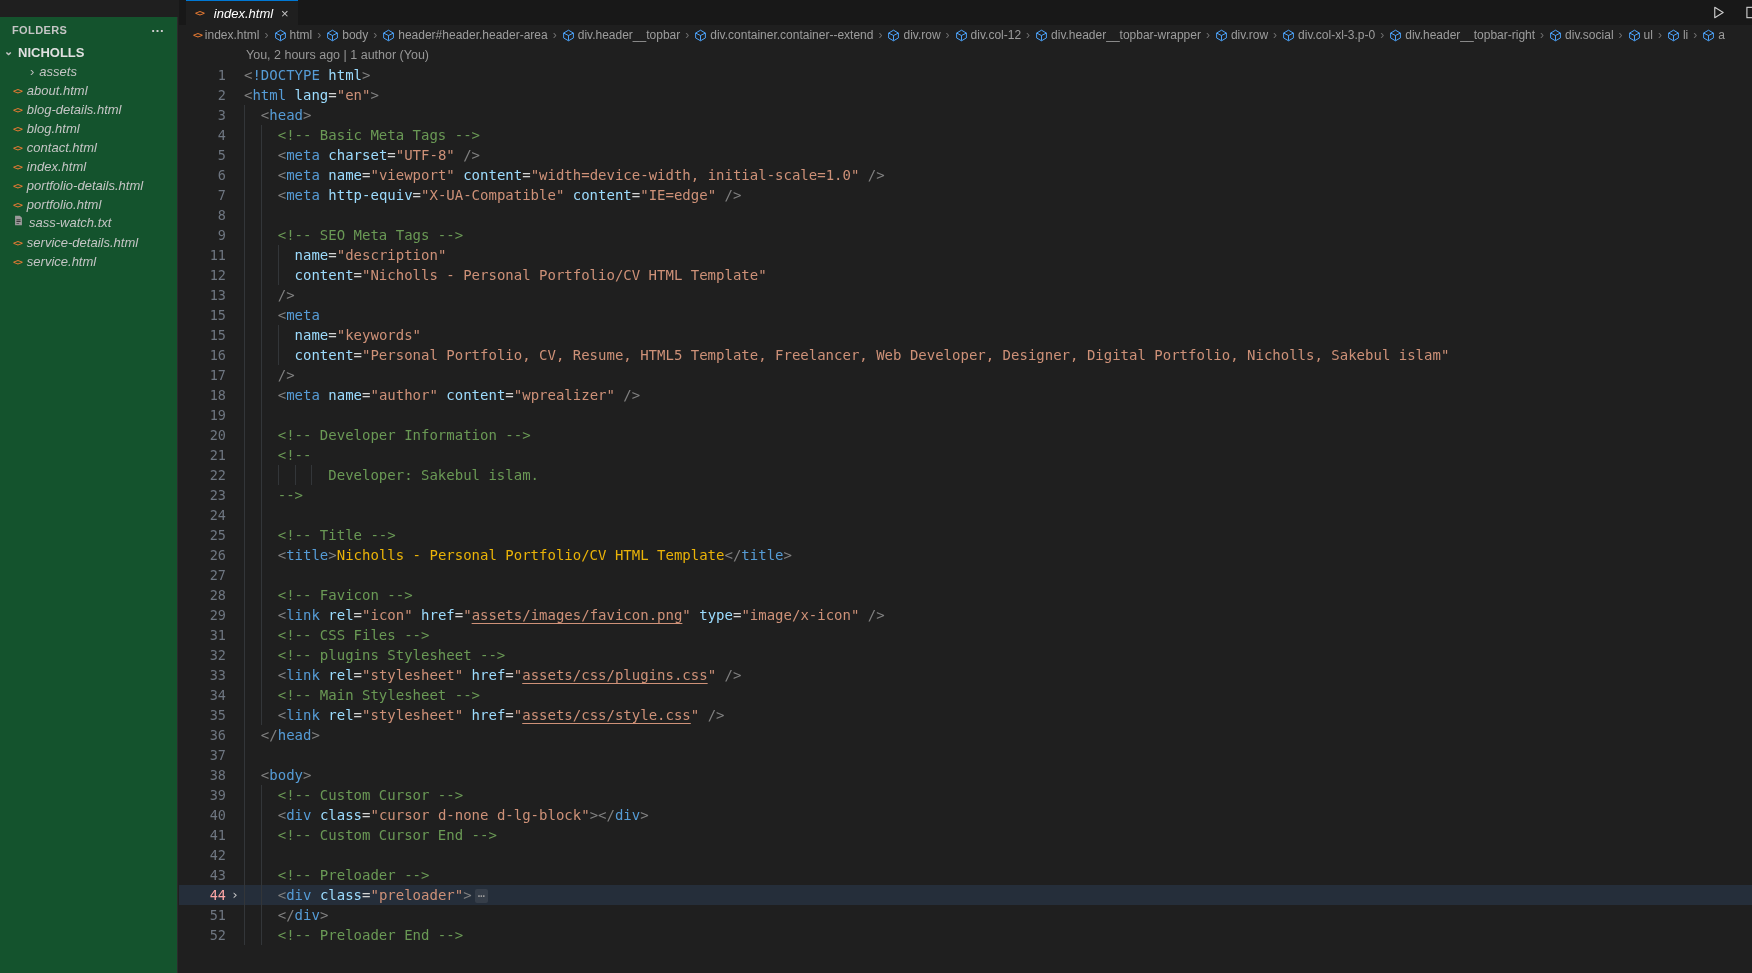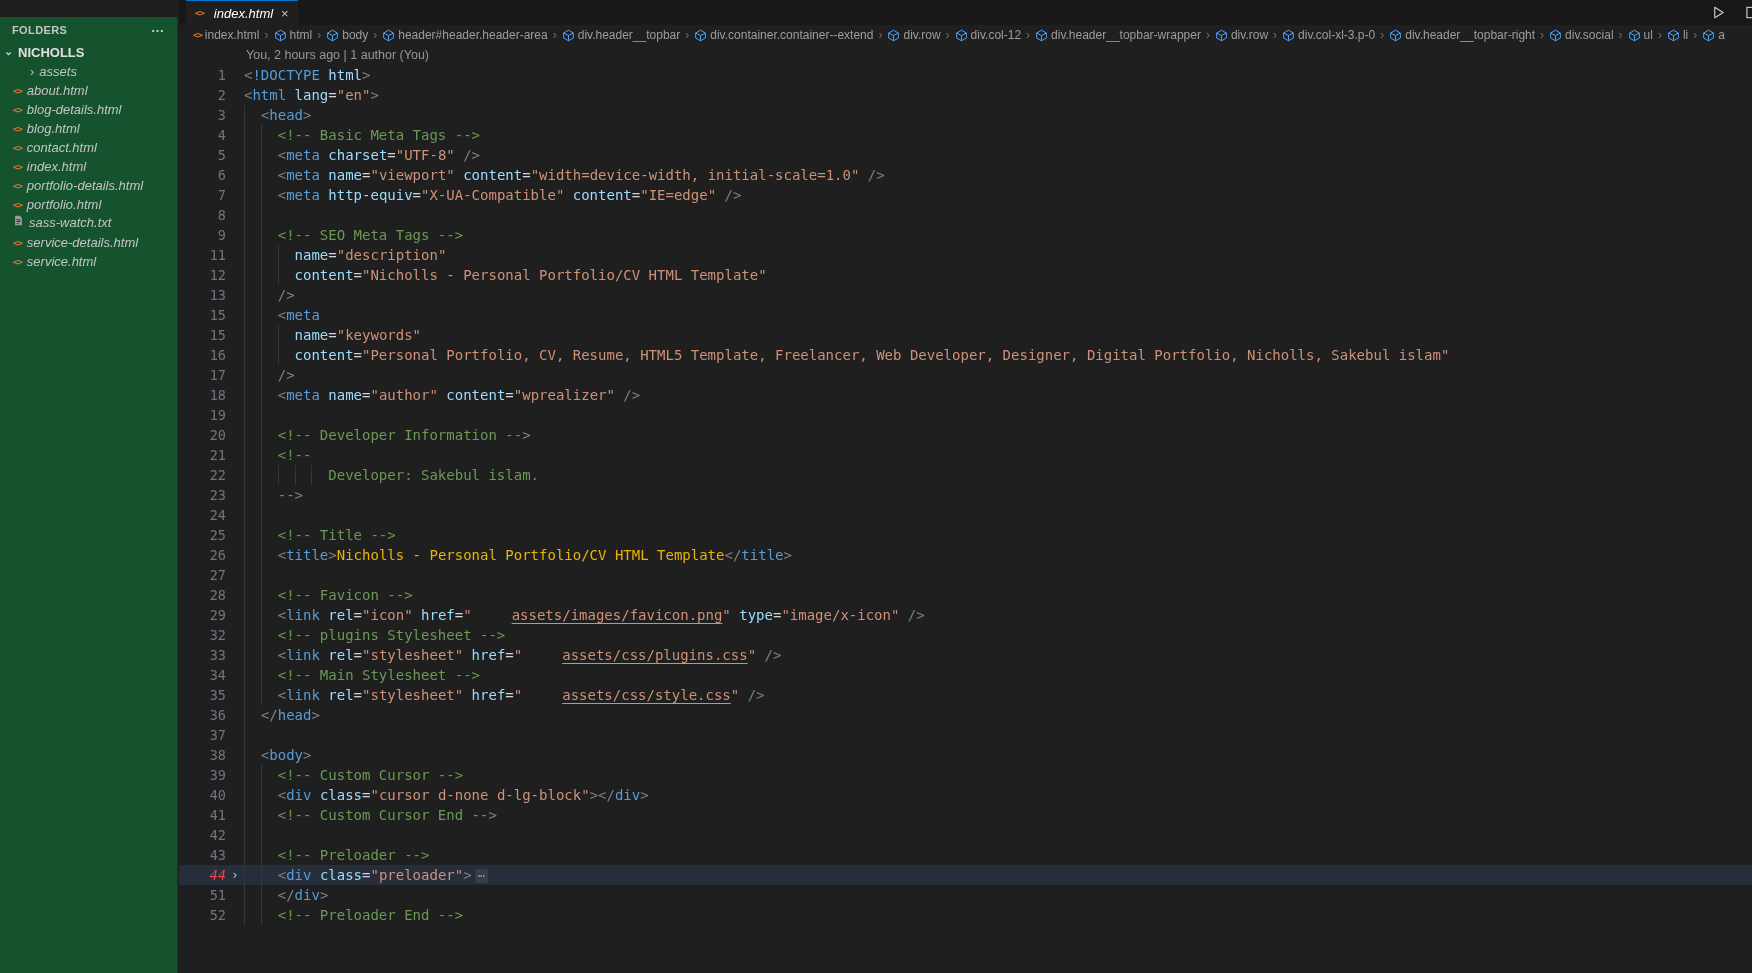--- a/index.html
+++ b/index.html
@@ -73,31 +73,31 @@
   #code{
     position:absolute; top:65px; left:0; right:0; bottom:0; overflow:hidden;
     font-family:"DejaVu Sans Mono","Liberation Mono",monospace; font-size:14px;
   }
   .line{ position:relative; height:20px; line-height:20px; white-space:pre; }
   .line.hl{ background:rgba(80,140,230,0.14); }
   .line .ln{
     display:inline-block; width:47px; text-align:right; color:#6e7681; font-size:13.5px;
     vertical-align:top; cursor:pointer;
   }
-  .line.hl .ln{ color:#ef4444;font-style:italic; }
+  .line.hl .ln{ color:#fca5a5; }
   .foldcol{ display:inline-block; width:18px; text-align:center; color:#c5c5c5; font-size:13px; cursor:pointer; vertical-align:top;}
   .txt{ display:inline-block; vertical-align:top; }
   .guide{ position:absolute; top:0; bottom:0; width:1px; background:#333639; }
   .tk-p{ color:#808080; }
   .tk-t{ color:#569cd6; }
   .tk-d{ color:#569cd6; }
   .tk-a{ color:#9cdcfe; }
   .tk-o{ color:#d4d4d4; }
   .tk-s{ color:#ce9178; }
-  .tk-u{ color:#ce9178; text-decoration:underline; text-underline-offset:3px;margin-left:40px; }
+  .tk-u{ color:#ce9178; text-decoration:underline; text-underline-offset:3px; }
   .tk-c{ color:#6a9955; }
   .tk-x{ color:#eab308; }
   .tk-m{
     color:#9a9a9a; background:rgba(255,255,255,0.08); border-radius:2px;
     padding:0 3px; margin-left:3px; font-size:12px;
   }
 </style>
 </head>
 <body>
 
@@ -318,20 +318,21 @@
         <div class="line"><span class="guide" style="left: 65px;"></span><span class="guide" style="left: 81.86px;"></span><span class="ln">20</span><span class="foldcol"></span><span class="txt"><span class="tk-c">    &lt;!-- Developer Information --&gt;</span></span></div>
         <div class="line"><span class="guide" style="left: 65px;"></span><span class="guide" style="left: 81.86px;"></span><span class="ln">21</span><span class="foldcol"></span><span class="txt"><span class="tk-c">    &lt;!--</span></span></div>
         <div class="line"><span class="guide" style="left: 65px;"></span><span class="guide" style="left: 81.86px;"></span><span class="guide" style="left: 98.72px;"></span><span class="guide" style="left: 115.58px;"></span><span class="guide" style="left: 132.44px;"></span><span class="ln">22</span><span class="foldcol"></span><span class="txt"><span class="tk-c">          Developer: Sakebul islam.</span></span></div>
         <div class="line"><span class="guide" style="left: 65px;"></span><span class="guide" style="left: 81.86px;"></span><span class="ln">23</span><span class="foldcol"></span><span class="txt"><span class="tk-c">    --&gt;</span></span></div>
         <div class="line"><span class="guide" style="left: 65px;"></span><span class="guide" style="left: 81.86px;"></span><span class="ln">24</span><span class="foldcol"></span><span class="txt"></span></div>
         <div class="line"><span class="guide" style="left: 65px;"></span><span class="guide" style="left: 81.86px;"></span><span class="ln">25</span><span class="foldcol"></span><span class="txt"><span class="tk-c">    &lt;!-- Title --&gt;</span></span></div>
         <div class="line"><span class="guide" style="left: 65px;"></span><span class="guide" style="left: 81.86px;"></span><span class="ln">26</span><span class="foldcol"></span><span class="txt"><span class="tk-p">    &lt;</span><span class="tk-t">title</span><span class="tk-p">&gt;</span><span class="tk-x">Nicholls - Personal Portfolio/CV HTML Template</span><span class="tk-p">&lt;/</span><span class="tk-t">title</span><span class="tk-p">&gt;</span></span></div>
         <div class="line"><span class="guide" style="left: 65px;"></span><span class="guide" style="left: 81.86px;"></span><span class="ln">27</span><span class="foldcol"></span><span class="txt"></span></div>
         <div class="line"><span class="guide" style="left: 65px;"></span><span class="guide" style="left: 81.86px;"></span><span class="ln">28</span><span class="foldcol"></span><span class="txt"><span class="tk-c">    &lt;!-- Favicon --&gt;</span></span></div>
         <div class="line"><span class="guide" style="left: 65px;"></span><span class="guide" style="left: 81.86px;"></span><span class="ln">29</span><span class="foldcol"></span><span class="txt"><span class="tk-p">    &lt;</span><span class="tk-t">link</span><span class="tk-a"> rel</span><span class="tk-o">=</span><span class="tk-s">"icon"</span><span class="tk-a"> href</span><span class="tk-o">=</span><span class="tk-s">"</span><span class="tk-u">assets/images/favicon.png</span><span class="tk-s">"</span><span class="tk-a"> type</span><span class="tk-o">=</span><span class="tk-s">"image/x-icon"</span><span class="tk-p"> /&gt;</span></span></div>
+        <div class="line"><span class="guide" style="left: 65px;"></span><span class="guide" style="left: 81.86px;"></span><span class="ln">31</span><span class="foldcol"></span><span class="txt"><span class="tk-c">    &lt;!-- CSS Files --&gt;</span></span></div>
         <div class="line"><span class="guide" style="left: 65px;"></span><span class="guide" style="left: 81.86px;"></span><span class="ln">32</span><span class="foldcol"></span><span class="txt"><span class="tk-c">    &lt;!-- plugins Stylesheet --&gt;</span></span></div>
         <div class="line"><span class="guide" style="left: 65px;"></span><span class="guide" style="left: 81.86px;"></span><span class="ln">33</span><span class="foldcol"></span><span class="txt"><span class="tk-p">    &lt;</span><span class="tk-t">link</span><span class="tk-a"> rel</span><span class="tk-o">=</span><span class="tk-s">"stylesheet"</span><span class="tk-a"> href</span><span class="tk-o">=</span><span class="tk-s">"</span><span class="tk-u">assets/css/plugins.css</span><span class="tk-s">"</span><span class="tk-p"> /&gt;</span></span></div>
         <div class="line"><span class="guide" style="left: 65px;"></span><span class="guide" style="left: 81.86px;"></span><span class="ln">34</span><span class="foldcol"></span><span class="txt"><span class="tk-c">    &lt;!-- Main Stylesheet --&gt;</span></span></div>
         <div class="line"><span class="guide" style="left: 65px;"></span><span class="guide" style="left: 81.86px;"></span><span class="ln">35</span><span class="foldcol"></span><span class="txt"><span class="tk-p">    &lt;</span><span class="tk-t">link</span><span class="tk-a"> rel</span><span class="tk-o">=</span><span class="tk-s">"stylesheet"</span><span class="tk-a"> href</span><span class="tk-o">=</span><span class="tk-s">"</span><span class="tk-u">assets/css/style.css</span><span class="tk-s">"</span><span class="tk-p"> /&gt;</span></span></div>
         <div class="line"><span class="guide" style="left: 65px;"></span><span class="ln">36</span><span class="foldcol"></span><span class="txt"><span class="tk-p">  &lt;/</span><span class="tk-t">head</span><span class="tk-p">&gt;</span></span></div>
         <div class="line"><span class="guide" style="left: 65px;"></span><span class="ln">37</span><span class="foldcol"></span><span class="txt"></span></div>
         <div class="line"><span class="guide" style="left: 65px;"></span><span class="ln">38</span><span class="foldcol"></span><span class="txt"><span class="tk-p">  &lt;</span><span class="tk-t">body</span><span class="tk-p">&gt;</span></span></div>
         <div class="line"><span class="guide" style="left: 65px;"></span><span class="guide" style="left: 81.86px;"></span><span class="ln">39</span><span class="foldcol"></span><span class="txt"><span class="tk-c">    &lt;!-- Custom Cursor --&gt;</span></span></div>
         <div class="line"><span class="guide" style="left: 65px;"></span><span class="guide" style="left: 81.86px;"></span><span class="ln">40</span><span class="foldcol"></span><span class="txt"><span class="tk-p">    &lt;</span><span class="tk-t">div</span><span class="tk-a"> class</span><span class="tk-o">=</span><span class="tk-s">"cursor d-none d-lg-block"</span><span class="tk-p">&gt;&lt;/</span><span class="tk-t">div</span><span class="tk-p">&gt;</span></span></div>
         <div class="line"><span class="guide" style="left: 65px;"></span><span class="guide" style="left: 81.86px;"></span><span class="ln">41</span><span class="foldcol"></span><span class="txt"><span class="tk-c">    &lt;!-- Custom Cursor End --&gt;</span></span></div>

